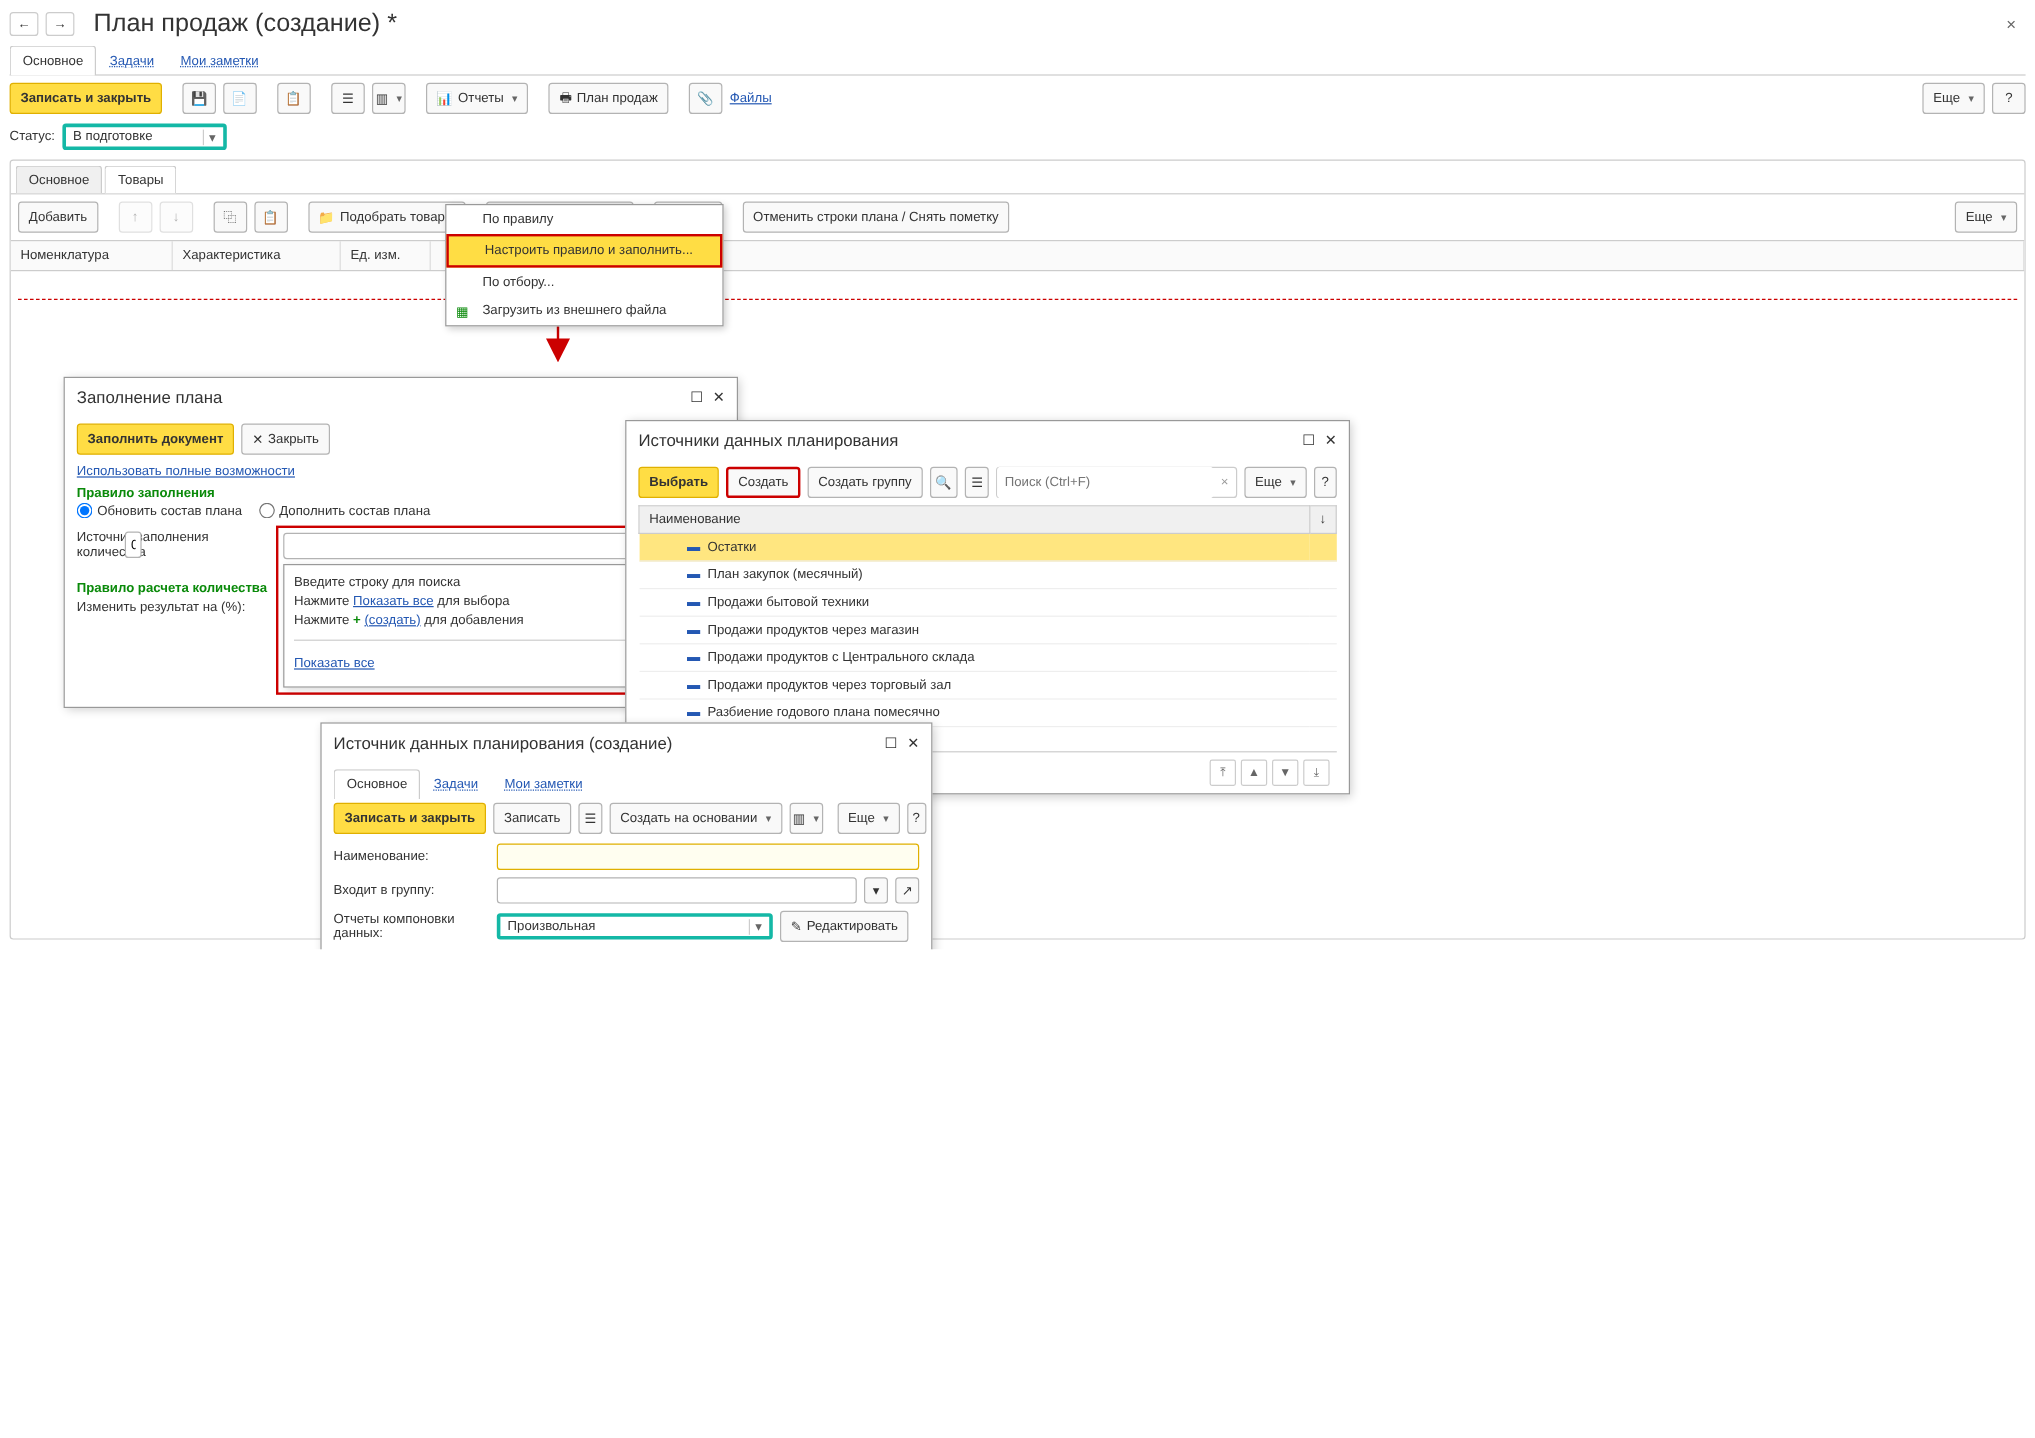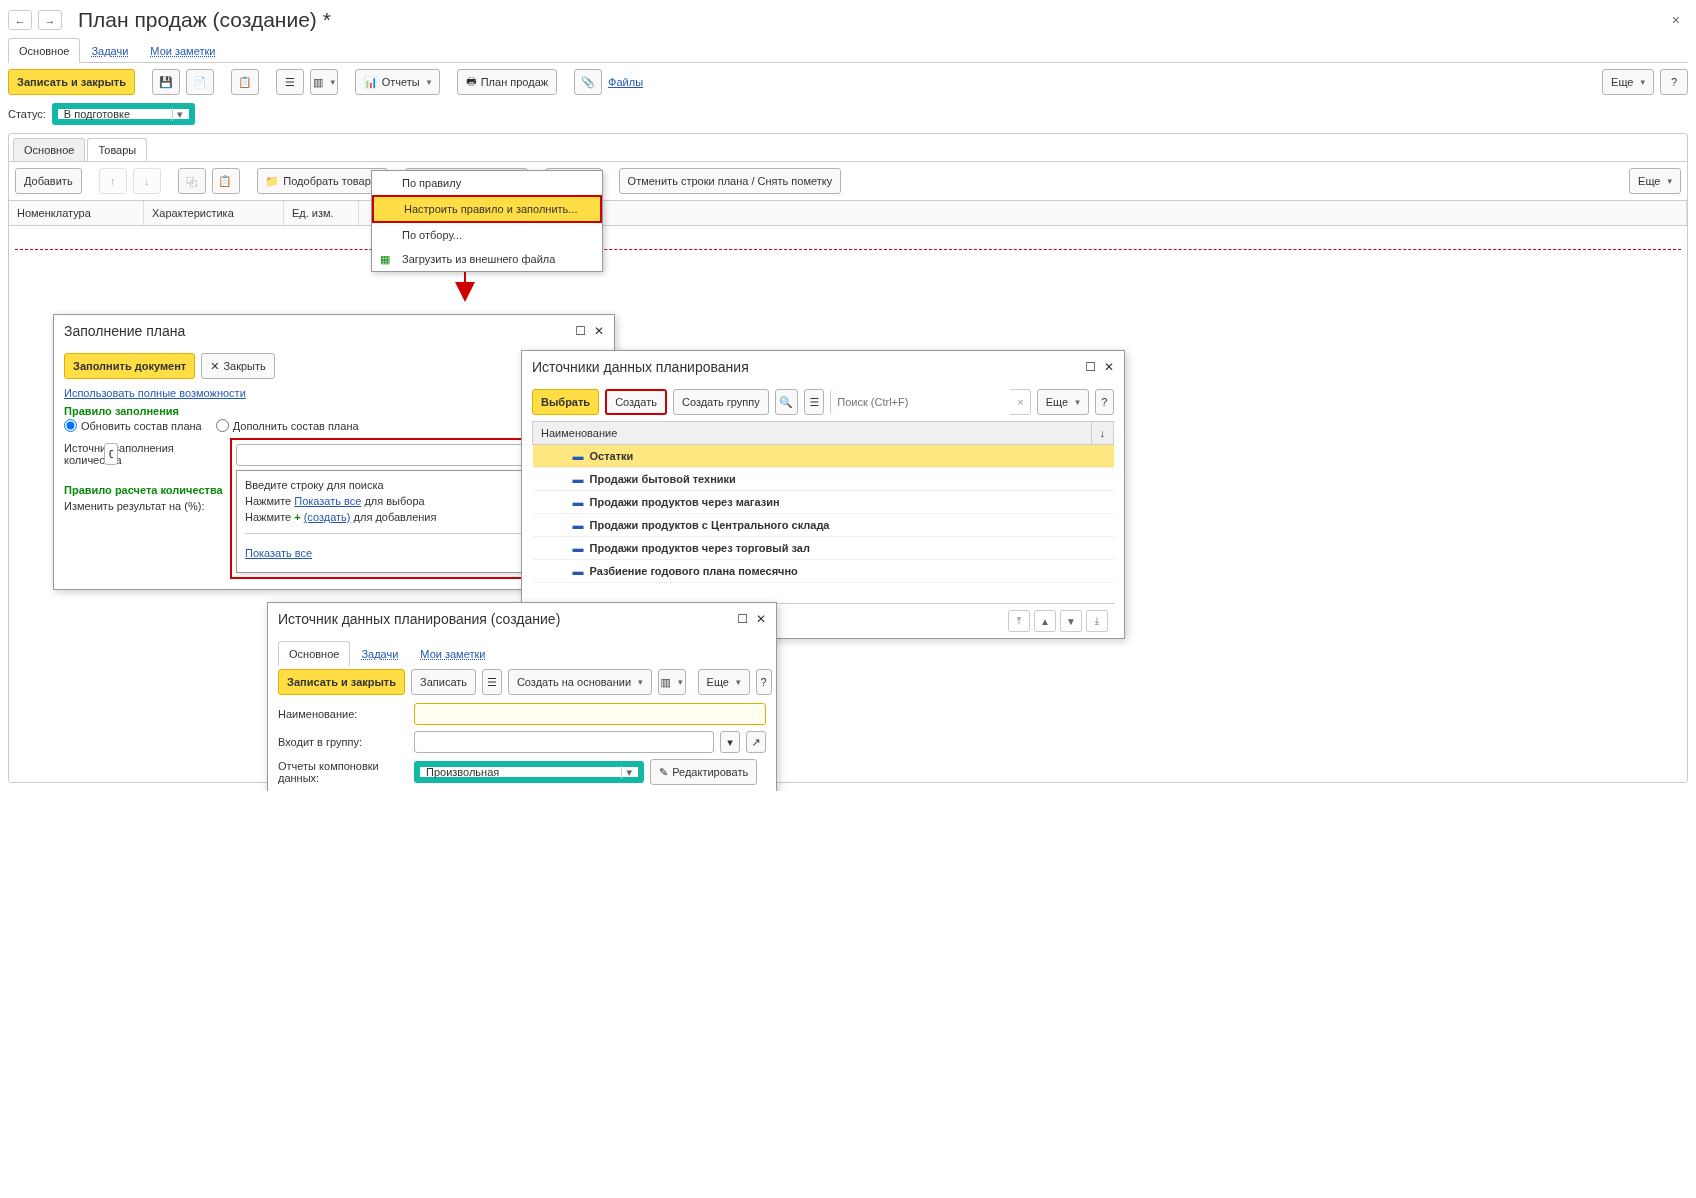--- a/index.html
+++ b/index.html
@@ -12,21 +12,21 @@
 .tabs span { padding:6px 10px; cursor:pointer; border:1px solid transparent; border-bottom:none; margin-bottom:-1px;}
 .tabs span.active { border-color:#ccc; background:#fff; border-radius:3px 3px 0 0;}
 .tabs span.link { color:#2458b3; text-decoration:underline dotted;}
 .toolbar { display:flex; align-items:center; gap:6px; margin-bottom:8px; flex-wrap: wrap;}
 .btn { border:1px solid #b3b3b3; background:#f9f9f9; border-radius:3px; padding:4px 8px; cursor:pointer; display:inline-flex; align-items:center; gap:4px; height:26px; white-space:nowrap;}
 .btn.yellow { background:#ffdd44; border-color:#e0b000; font-weight:bold;}
 .btn.icon { width:28px; padding:4px; justify-content:center;}
 .sep { width:1px; height:20px; background:transparent; margin:0 2px;}
 .link { color:#2458b3; text-decoration:underline;}
 .status-row { display:flex; align-items:center; gap:6px; margin-bottom:8px;}
-.select { border:6px solid #14b8a6; border-radius:3px; padding:3px 6px; height:22px; background:#fff; display:inline-flex; align-items:center; gap:6px;position:relative;}
+.select { border:3px solid #14b8a6; border-radius:3px; padding:3px 6px; height:22px; background:#fff; display:inline-flex; align-items:center; gap:6px;position:relative;}
 .select .dd { border-left:1px solid #ccc; padding-left:4px; color:#666;}
 .inner-container { border:1px solid #ccc; border-radius:3px; padding:0; min-height:650px; position:relative;}
 .inner-tabs { display:flex; padding:4px 4px 0 4px;}
 .inner-tabs span { padding:5px 10px; border:1px solid #ccc; border-bottom:none; border-radius:3px 3px 0 0; background:#f0f0f0; cursor:pointer; margin-right:2px;}
 .inner-tabs span.active { background:#fff;}
 .inner-toolbar { display:flex; align-items:center; gap:6px; padding:6px; border-top:1px solid #ccc;}
 .inner-toolbar .right { margin-left:auto;}
 .table-hdr { display:flex; border-top:1px solid #ccc; border-bottom:1px solid #ccc; background:#fafafa;}
 .table-hdr > div { padding:6px 8px; border-right:1px solid #ddd;}
 .table-body { height:20px; border-bottom:1px dashed #c00; margin:4px 6px 0 6px;}
@@ -46,21 +46,21 @@
 .iput { border:1px solid #b3b3b3; border-radius:3px; height:22px; padding:2px 4px;}
 .redbox { border:2px solid #c00; padding:4px; position:relative;}
 .popup { border:1px solid #999; background:#fff; box-shadow:2px 2px 6px rgba(0,0,0,0.15); padding:8px; margin-top:4px;}
 .popup .row { margin-bottom:4px;}
 .popup .plusbtn { border:1px solid #b3b3b3; background:#fff; border-radius:3px; width:24px; height:22px; display:inline-flex; align-items:center; justify-content:center; color:#0a8a0a; font-size:16px; font-weight:bold;}
 .list-table { width:100%; border-collapse:collapse;}
 .list-table th { background:#f0f0f0; border:1px solid #ccc; padding:5px 8px; text-align:left; font-weight:normal;}
 .list-table td { border-bottom:1px solid #eee; padding:5px 8px;}
 .list-table tr.sel td { background:#ffe680;}
 .list-table td .dash { color:#2458b3; margin-right:6px;}
-.list-table td.indent { padding-left:40px;font-weight:bold;}
+.list-table td.indent { padding-left:40px;}
 .search-inp { border:1px solid #ccc; border-radius:3px; height:26px; padding:3px 6px; width:180px;}
 .plist-footer { display:flex; justify-content:flex-end; gap:4px; padding:6px; border-top:1px solid #ccc;}
 .plist-footer span { border:1px solid #ccc; width:22px; height:22px; display:inline-flex; align-items:center; justify-content:center; border-radius:2px; color:#666; font-size:10px;}
 .underline-input { border:1px solid #e0b000; background:#fffef0;}
 .drop-arrow { font-size:9px; color:#666; margin-left:3px;}
 textarea.iput { resize:none;}
 </style>
 </head>
 <body>
 
@@ -259,20 +259,24 @@
         <tbody>
             <tr>
               <th>Наименование</th>
               <th style="width:20px">↓</th>
             </tr>
         <tr class="sel">
               <td class="indent"><span class="dash">▬</span><span>Остатки</span></td>
               <td></td>
             </tr>
         <tr>
+              <td class="indent"><span class="dash">▬</span><span>План закупок (месячный)</span></td>
+              <td></td>
+            </tr>
+        <tr>
               <td class="indent"><span class="dash">▬</span><span>Продажи бытовой техники</span></td>
               <td></td>
             </tr>
         <tr>
               <td class="indent"><span class="dash">▬</span><span>Продажи продуктов через магазин</span></td>
               <td></td>
             </tr>
         <tr>
               <td class="indent"><span class="dash">▬</span><span>Продажи продуктов с Центрального склада</span></td>
               <td></td>

